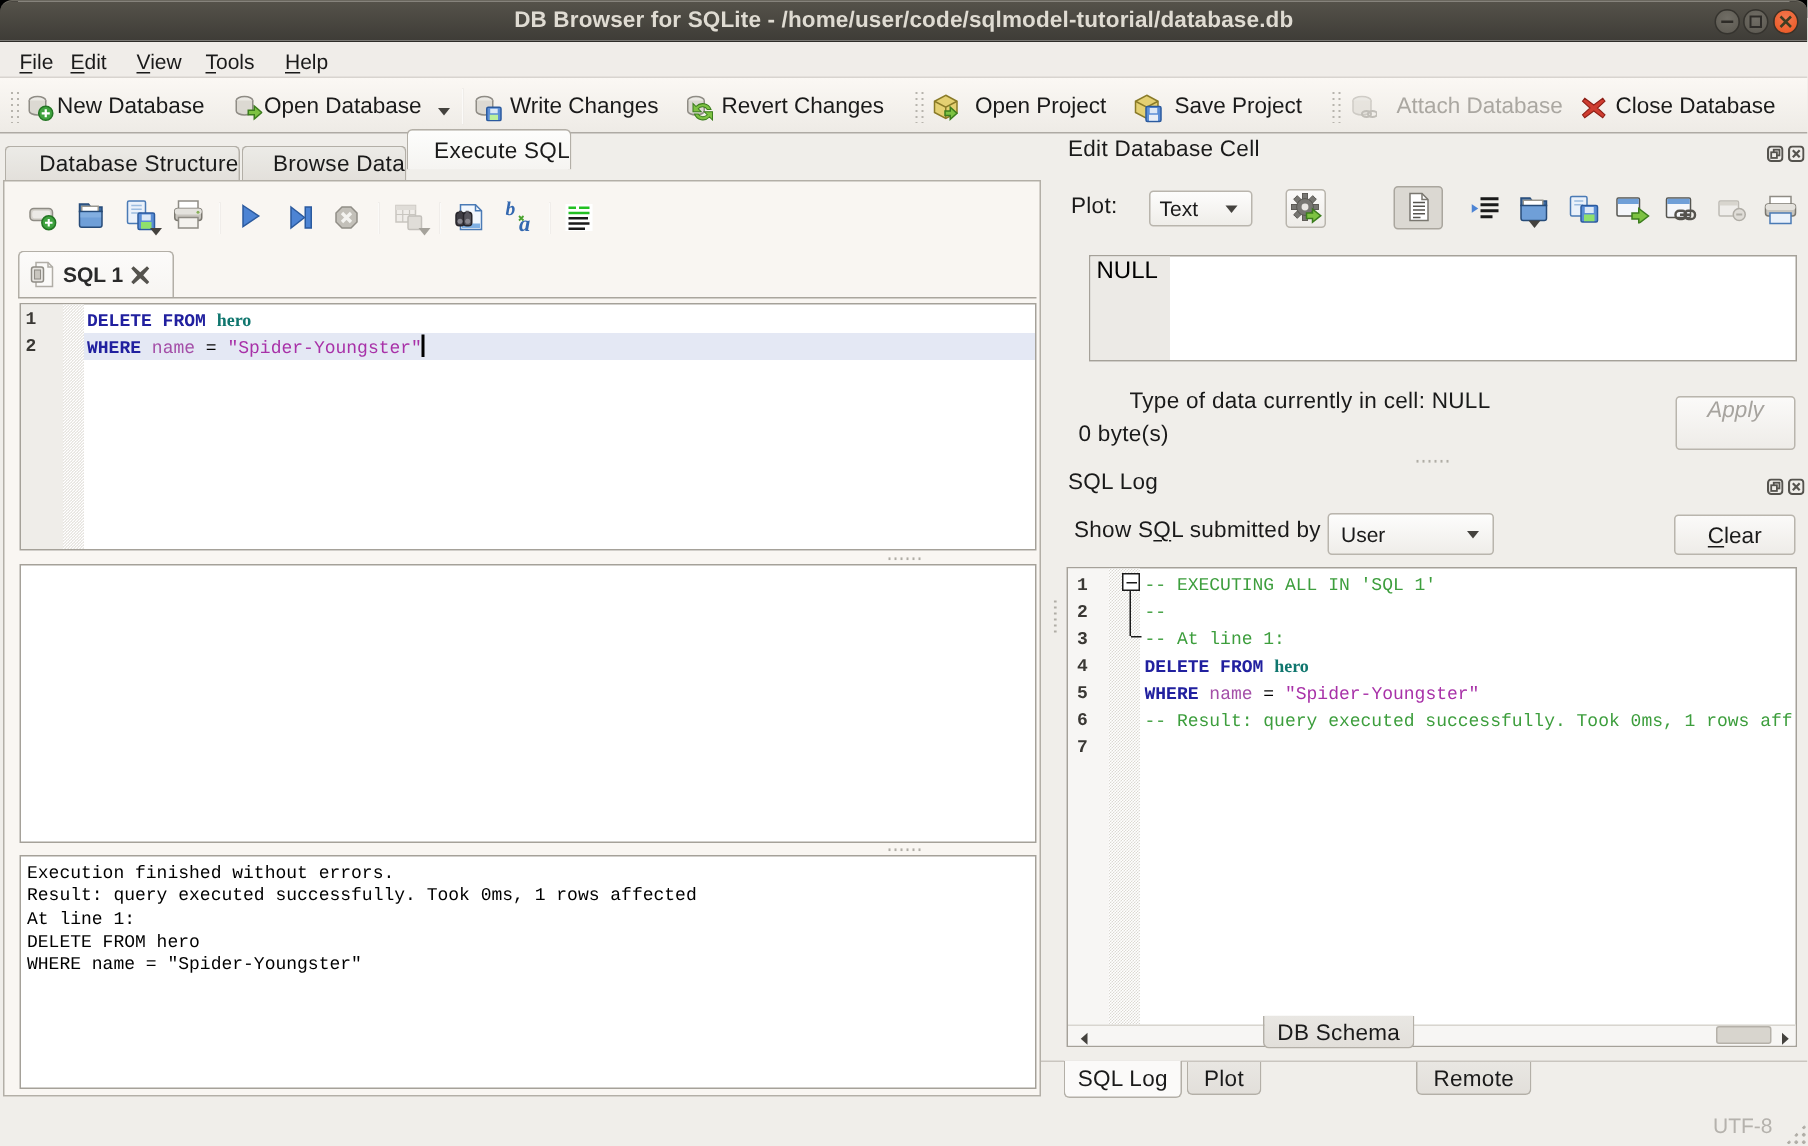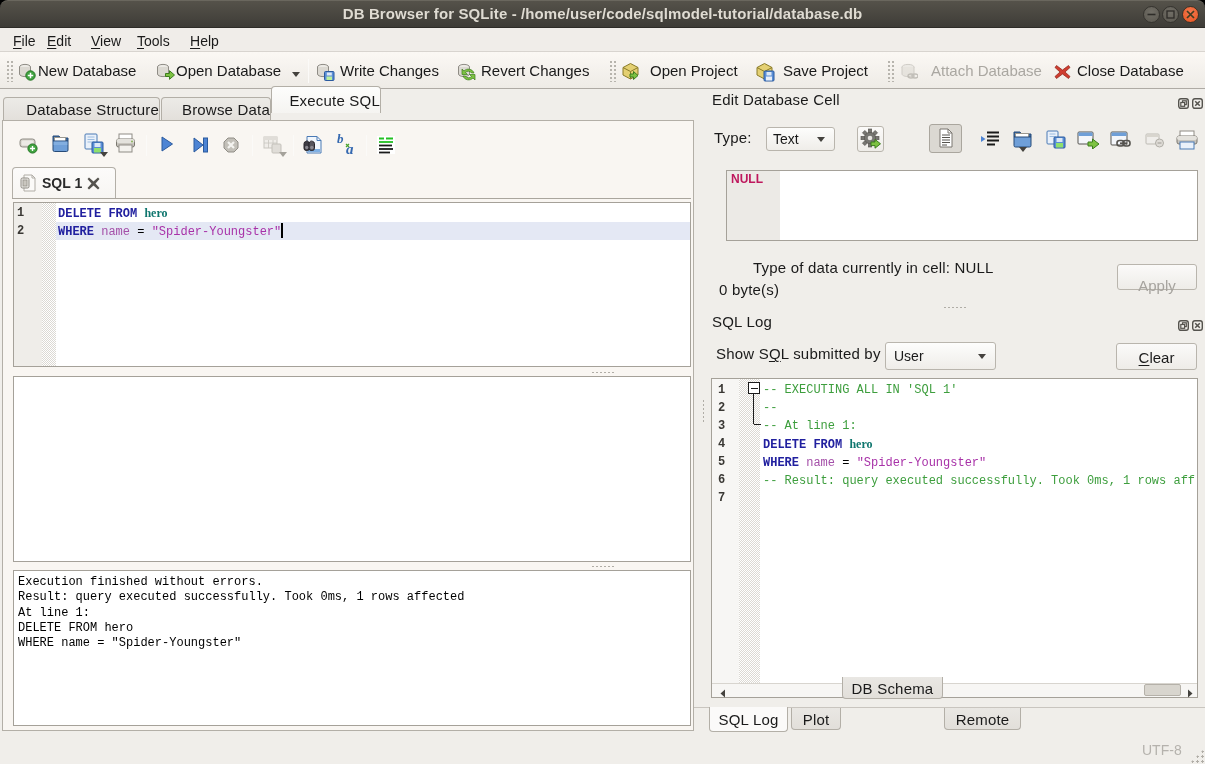--- a/index.html
+++ b/index.html
@@ -251,21 +251,21 @@
 <div class="lbl" style="left:712px;top:91px;">Edit Database Cell</div>
 <div class="abs" style="left:1178px;top:95px;"><svg width="11" height="11">
       <rect x="0.7" y="0.7" width="9.6" height="9.6" rx="2.2" fill="none" stroke="#55534e" stroke-width="1.4"></rect>
       <rect x="4.5" y="2.8" width="3.8" height="3.8" fill="none" stroke="#55534e" stroke-width="1.2"></rect>
       <rect x="2.8" y="4.5" width="3.8" height="3.8" fill="#f0eeea" stroke="#55534e" stroke-width="1.2"></rect>
     </svg></div>
 <div class="abs" style="left:1192px;top:95px;"><svg width="11" height="11">
       <rect x="0.7" y="0.7" width="9.6" height="9.6" rx="2.2" fill="none" stroke="#55534e" stroke-width="1.4"></rect>
       <path d="M3.2 3.2 l4.6 4.6 m0 -4.6 l-4.6 4.6" stroke="#55534e" stroke-width="1.5"></path>
     </svg></div>
-<div class="lbl" style="left:714px;top:129px;">Type:</div>
+<div class="lbl" style="left:714px;top:129px;">Plot:</div>
 <div class="combo" style="left:766px;top:127px;width:69px;height:24px;padding:3px 0 0 6px;">Text<span class="arr"></span></div>
 <div class="btn" style="left:857px;top:126px;width:27px;height:26px;">
     <svg width="25" height="24" style="position:absolute;left:1px;top:1px;">
   <g transform="translate(11,10)">
     <g fill="#777672" stroke="#55534e" stroke-width="0.6">
       <rect x="-1.7" y="-9" width="3.4" height="4"></rect>
           <rect x="-1.7" y="5" width="3.4" height="4"></rect>
       <rect x="-9" y="-1.7" width="4" height="3.4"></rect>
           <rect x="5" y="-1.7" width="4" height="3.4"></rect>
       <rect x="-1.7" y="-9" width="3.4" height="4" transform="rotate(45)"></rect>
@@ -326,24 +326,24 @@
     </svg></div>
 <div class="abs" style="left:1175px;top:130px;"><svg width="24" height="20">
   <rect x="5" y="1" width="14" height="6" fill="#fff" stroke="#8f8c85"></rect>
   <rect x="2" y="6" width="20" height="8" rx="2" fill="#c8c5be" stroke="#7a776f"></rect>
   <rect x="2" y="6" width="20" height="4" rx="2" fill="#e4e2dd"></rect>
   <rect x="5" y="12" width="14" height="7" fill="#eaf1fa" stroke="#4a7ab5"></rect>
     </svg></div>
 
 <div class="frame" style="left:726px;top:170px;width:472px;height:71px;"></div>
 <div class="abs" style="left:727px;top:171px;width:53px;height:69px;background:#eceae6;"></div>
-<div class="abs" style="left:731px;top:172px;font-size:12px;font-weight:bold;color:#be185d;">NULL</div>
+<div class="abs" style="left:731px;top:172px;font-size:16px;font-weight:normal;color:#000000;">NULL</div>
 <div class="lbl" style="left:753px;top:259px;">Type of data currently in cell: NULL</div>
 <div class="lbl" style="left:719px;top:281px;">0 byte(s)</div>
-<div class="btn" style="left:1117px;top:264px;width:80px;height:26px;padding-top:12px;color:#a6a39e;">Apply</div>
+<div class="btn" style="left:1117px;top:264px;width:80px;height:36px;padding-top:0;color:#a6a39e;font-style:italic;">Apply</div>
 <div class="dots-h" style="left:943px;top:306px;"></div>
 
 <div class="lbl" style="left:712px;top:313px;">SQL Log</div>
 <div class="abs" style="left:1178px;top:317px;"><svg width="11" height="11">
       <rect x="0.7" y="0.7" width="9.6" height="9.6" rx="2.2" fill="none" stroke="#55534e" stroke-width="1.4"></rect>
       <rect x="4.5" y="2.8" width="3.8" height="3.8" fill="none" stroke="#55534e" stroke-width="1.2"></rect>
       <rect x="2.8" y="4.5" width="3.8" height="3.8" fill="#f0eeea" stroke="#55534e" stroke-width="1.2"></rect>
     </svg></div>
 <div class="abs" style="left:1192px;top:317px;"><svg width="11" height="11">
       <rect x="0.7" y="0.7" width="9.6" height="9.6" rx="2.2" fill="none" stroke="#55534e" stroke-width="1.4"></rect>

